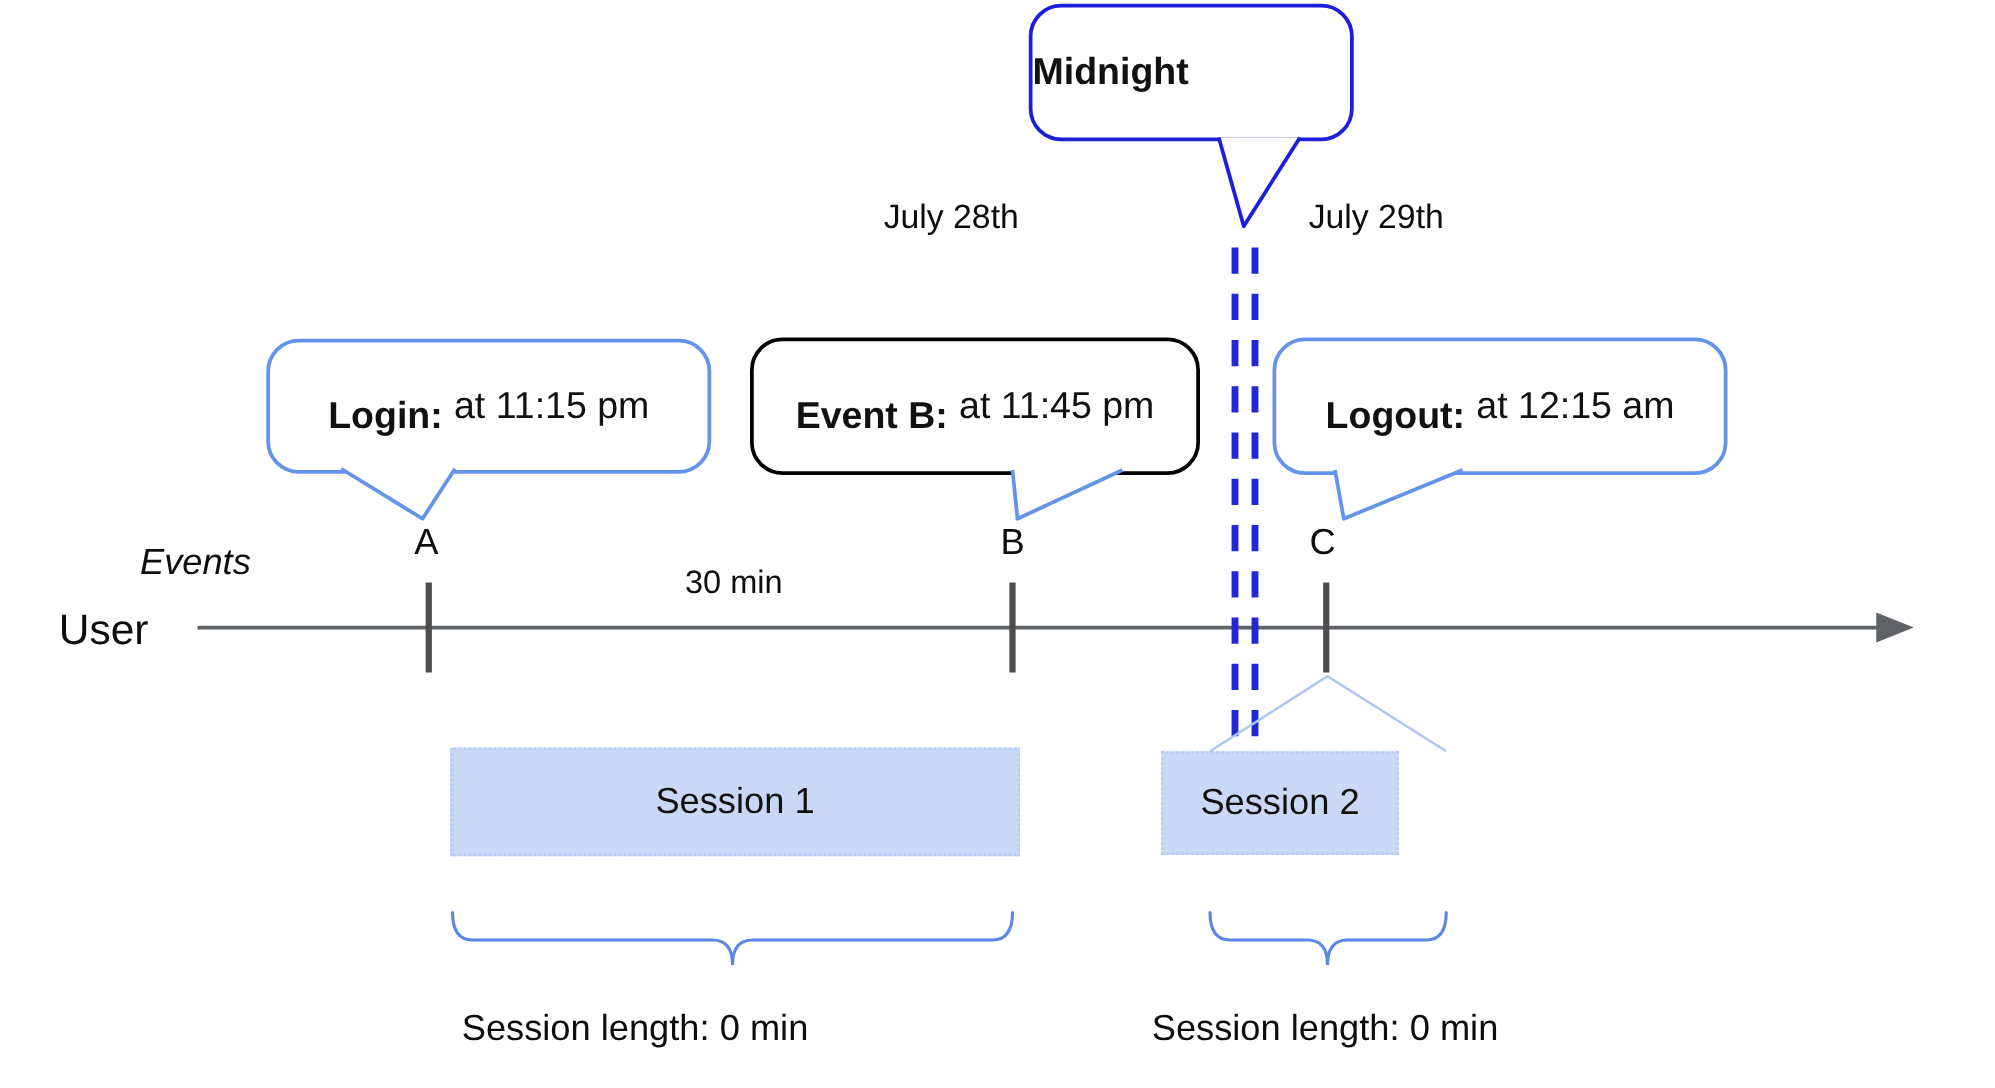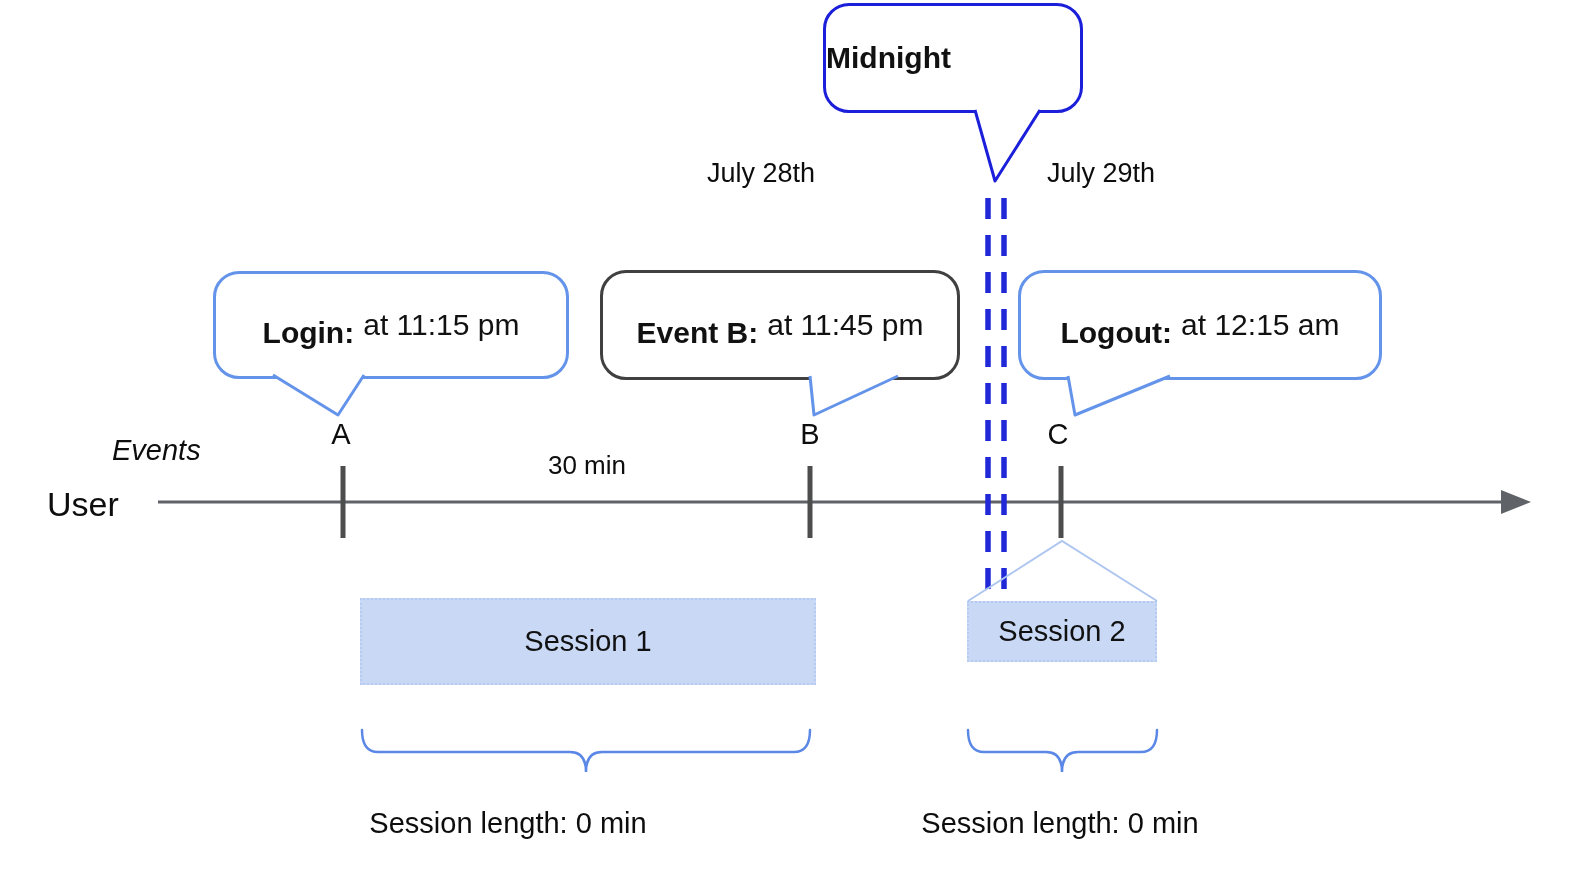--- a/index.html
+++ b/index.html
@@ -17,40 +17,40 @@
     position:absolute; background:#fff; display:flex; align-items:center; justify-content:center;
     border-radius:26px; z-index:2; font-size:30px; white-space:nowrap;
   }
   .bubble b { font-weight:bold;margin-top:16px; }
   .bubble .gap { display:inline-block; width:9px; }
   .bubble-midnight {
     left:823px; top:3px; width:260px; height:110px;
     border:3px solid #1b1fd9; justify-content:flex-start; font-weight:bold;
   }
   .bubble-login  { left:213px;  top:271px; width:356px; height:108px; border:3px solid #6494ea; }
-  .bubble-eventb { left:600px;  top:270px; width:360px; height:110px; border:3px solid #404040; }
+  .bubble-eventb { left:600px;  top:270px; width:360px; height:110px; border:3px solid #000000; }
   .bubble-logout { left:1018px; top:270px; width:364px; height:110px; border:3px solid #6494ea; }
 
   
   .date-label { font-size:27px; top:160px; }
 
   
   .events-label { left:112px; top:436px; font-size:29px;font-style:italic; }
   .user-label   { left:47px;  top:487px; font-size:34px; }
   .event-letter { top:420px; font-size:29px; }
   .interval-label { left:587px; top:452px; font-size:26px; }
 
   
   .session-box {
     position:absolute; background:#c9d9f5; border:2px dotted #b6cbf2;
     display:flex; align-items:center; justify-content:center;
     font-size:29px; z-index:2;
   }
   .session1-box { left:360px; top:598px; width:456px; height:87px; }
-  .session2-box { left:967px; top:601px; width:190px; height:61px; }
+  .session2-box { left:929px; top:601px; width:190px; height:83px; }
 
   .length-label { top:809px; font-size:29px; }
 </style>
 </head>
 <body>
 
 <div class="canvas">
 
   <div class="bubble bubble-midnight">
     <span>Midnight</span>

